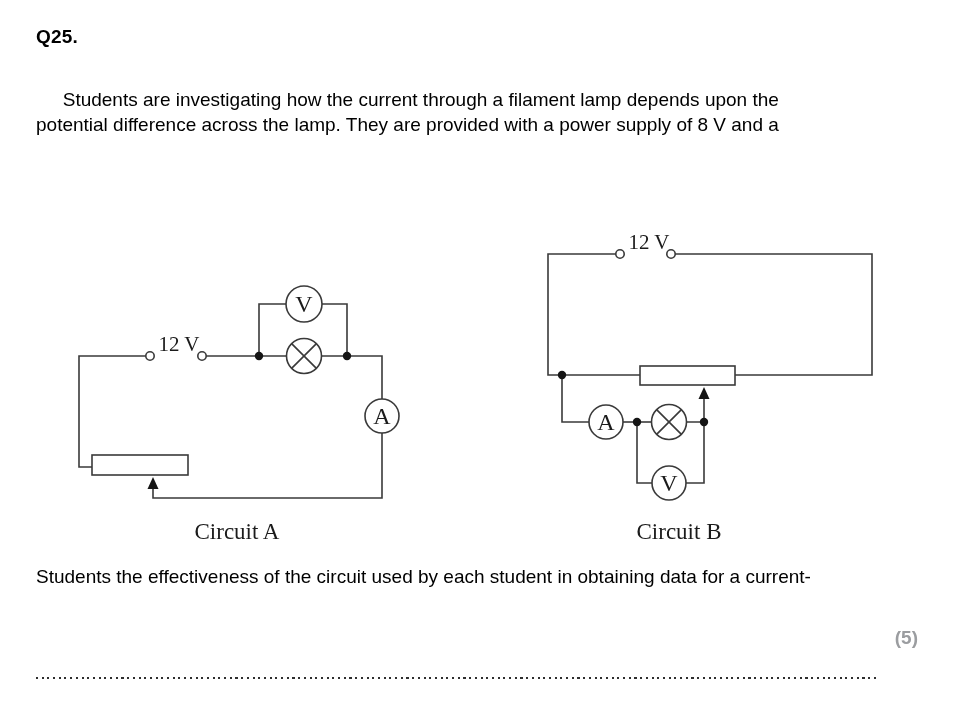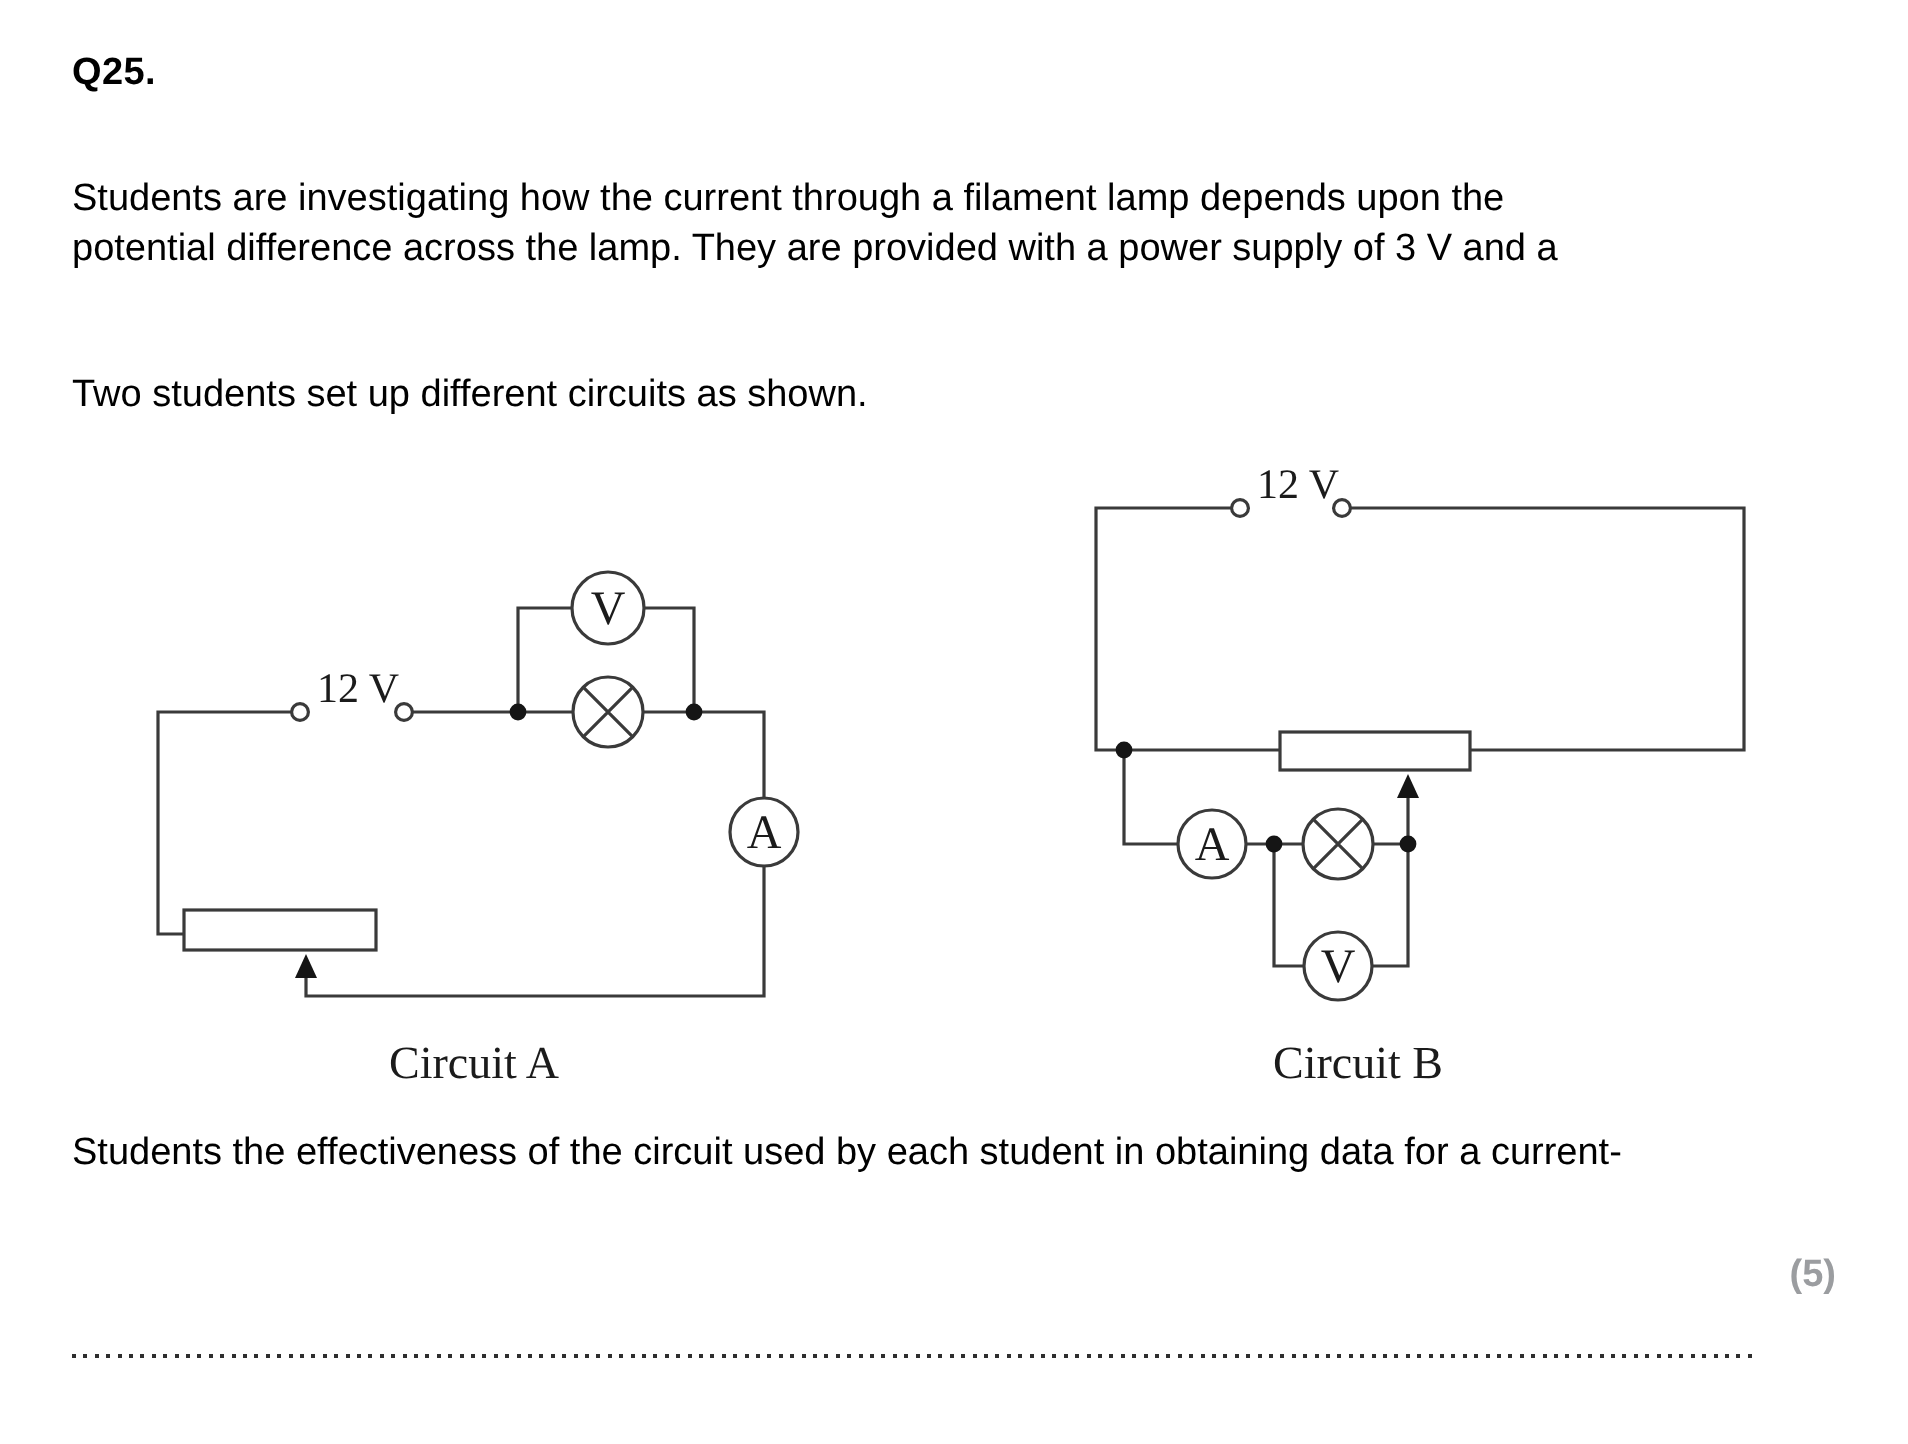--- a/index.html
+++ b/index.html
@@ -2,21 +2,21 @@
 <html><head>
 <meta charset="utf-8">
 <style>
   html,body { margin:0; padding:0; background:#ffffff; }
   .page {
     position:relative; width:954px; height:722px; background:#ffffff;
     font-family:"Liberation Sans", sans-serif; color:#000; overflow:hidden;
   }
   .qnum { position:absolute; left:36px; top:26px; font-size:19px; font-weight:bold; letter-spacing:.2px; }
   .textblock { position:absolute; left:36px; font-size:19px; line-height:25px; }
-  .textblock .line { white-space:nowrap; }
+  .textblock .line { white-space:nowrap;text-align:right; }
   .intro { top:87px; }
   .setup { top:185px; }
   .evaluate { top:564px; }
   .marks { position:absolute; right:36px; top:627px; font-size:19px; font-weight:bold; color:#9b9da0; }
   .answer-line {
     position:absolute; left:36px; top:677px; width:841px; height:2px;
     background-image:repeating-linear-gradient(to right, #2e2e2e 0, #2e2e2e 2px, transparent 2px, transparent 5.7px);
   }
   svg.circuit { position:absolute; overflow:visible; }
   svg text {
@@ -29,26 +29,23 @@
 </style>
 </head>
 <body>
 
 <div class="page">
 
   <div class="qnum">Q25.</div>
 
   <div class="textblock intro">
     <div class="line">Students are investigating how the current through a filament lamp depends upon the</div>
-    <div class="line">potential difference across the lamp. They are provided with a power supply of 3 V and a</div>
+    <div class="line">potential difference across the lamp. They are provided with a power supply of 8 V and a</div>
   </div>
 
-  <div class="textblock setup">
-    <div class="line">Two students set up different circuits as shown.</div>
-  </div>
 
   <svg class="circuit" style="left:50px; top:275px;" width="370" height="272" viewBox="50 275 370 272">
     <g stroke="#3a3a3a" stroke-width="1.6" fill="none">
 
       <path d="M146,356 H79 V467 H92"></path>
 
       <rect x="92" y="455" width="96" height="20" fill="#ffffff"></rect>
 
       <path d="M206,356 H286"></path>
 

